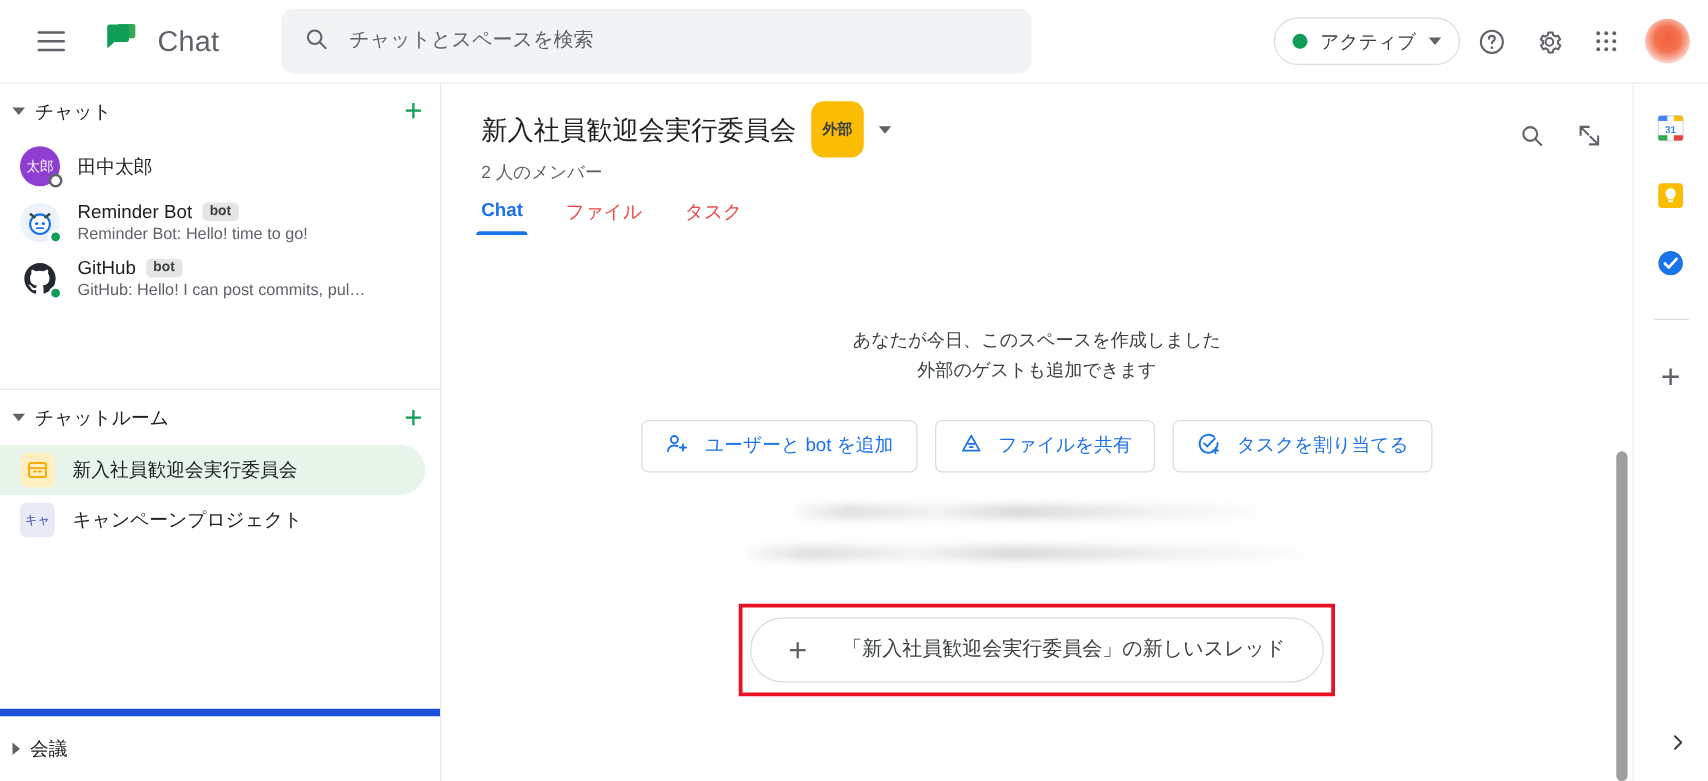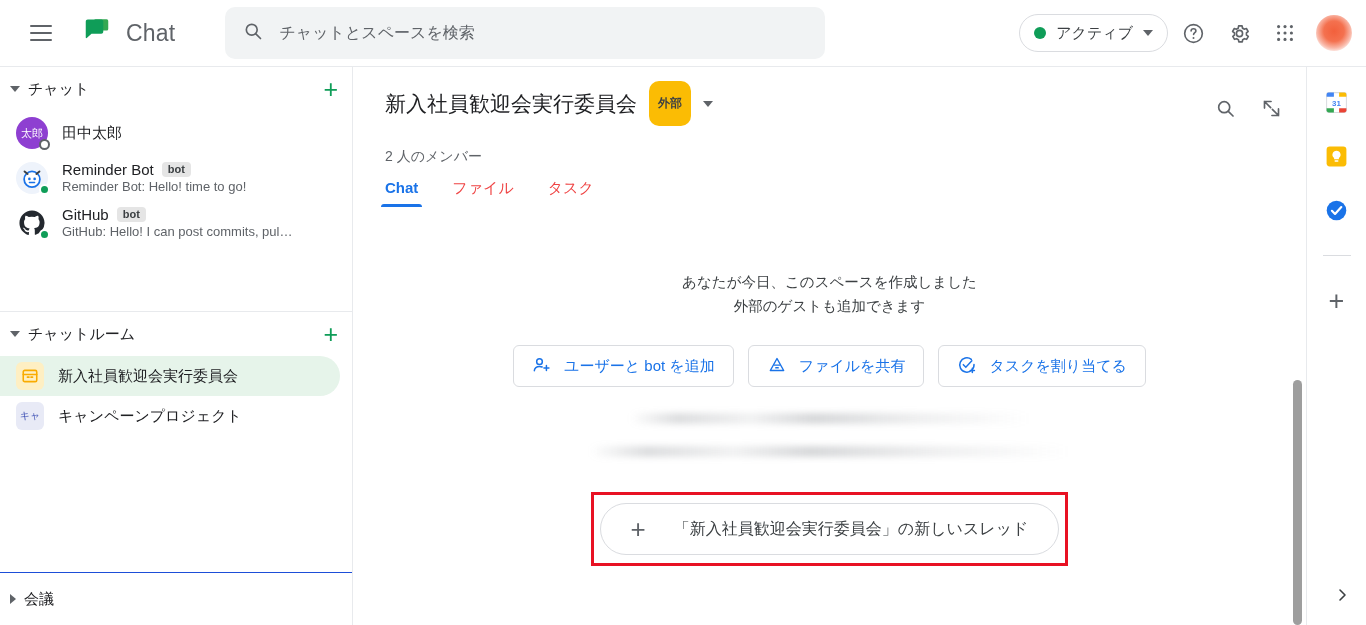--- a/index.html
+++ b/index.html
@@ -72,32 +72,32 @@
   .row-texts { min-width: 0; flex: 1; }
   .row-line1 { display: flex; align-items: center; gap: 8px; }
   .row-name { font-size: 15px; color: #202124; white-space: nowrap; }
   .bot-tag { font-size: 11px; font-weight: bold; color: #3c4043; background: #e5e5e5;
     border-radius: 4px; padding: 2px 6px; line-height: 1; }
   .row-sub { font-size: 13px; color: #5f6368; white-space: nowrap; overflow: hidden;
     text-overflow: ellipsis; max-width: 268px; margin-top: 1px; }
   .room-icon { width: 28px; height: 28px; border-radius: 6px; flex: 0 0 28px;
     display: flex; align-items: center; justify-content: center; font-size: 10px; }
   .sb-divider { border-top: 1px solid #e8eaed; margin: 8px 0 0 0; }
-  .meetings { margin-top: auto; border-top: 1px solid #1d4ed8; }
+  .meetings { margin-top: auto; border-top: 6px solid #1d4ed8; }
 
   
   .main { flex: 1; display: flex; flex-direction: column; border-top: 1px solid #e8eaed;
     min-width: 0; position: relative; background: #fff; }
   .conv-head { padding: 14px 14px 0 32px; display: flex; }
   .conv-head-left { flex: 1; min-width: 0; }
   .conv-title-row { display: flex; align-items: center; gap: 12px; }
   .conv-title { font-size: 21px; color: #202124; }
   .ext-badge { background: #fbbc04; color: #3c4043; font-size: 12px; font-weight: bold;
     border-radius: 10px; padding: 16px 9px; line-height: 1.1; }
-  .conv-members { font-size: 14px; color: #5f6368; margin-top: 22px; }
+  .conv-members { font-size: 14px; color: #5f6368; margin-top: 3px; }
   .tabs { display: flex; gap: 34px; margin-top: 13px; }
   .tab { font-size: 15px; color: #ef4444; padding-bottom: 9px; cursor: pointer; position: relative; }
   .tab.active { color: #1a73e8; font-weight: bold; }
   .tab.active::after { content: ""; position: absolute; left: -4px; right: -4px; bottom: 0;
     height: 3px; background: #1a73e8; border-radius: 3px 3px 0 0; }
   .conv-head-actions { display: flex; align-items: flex-start; gap: 4px; padding-top: 6px; }
 
   .msg-area { flex: 1; position: relative; display: flex; flex-direction: column;
     align-items: center; justify-content: center; overflow: hidden; padding-bottom: 6px; }
   .intro { text-align: center; font-size: 14.5px; color: #3c4043; line-height: 1.65; }

